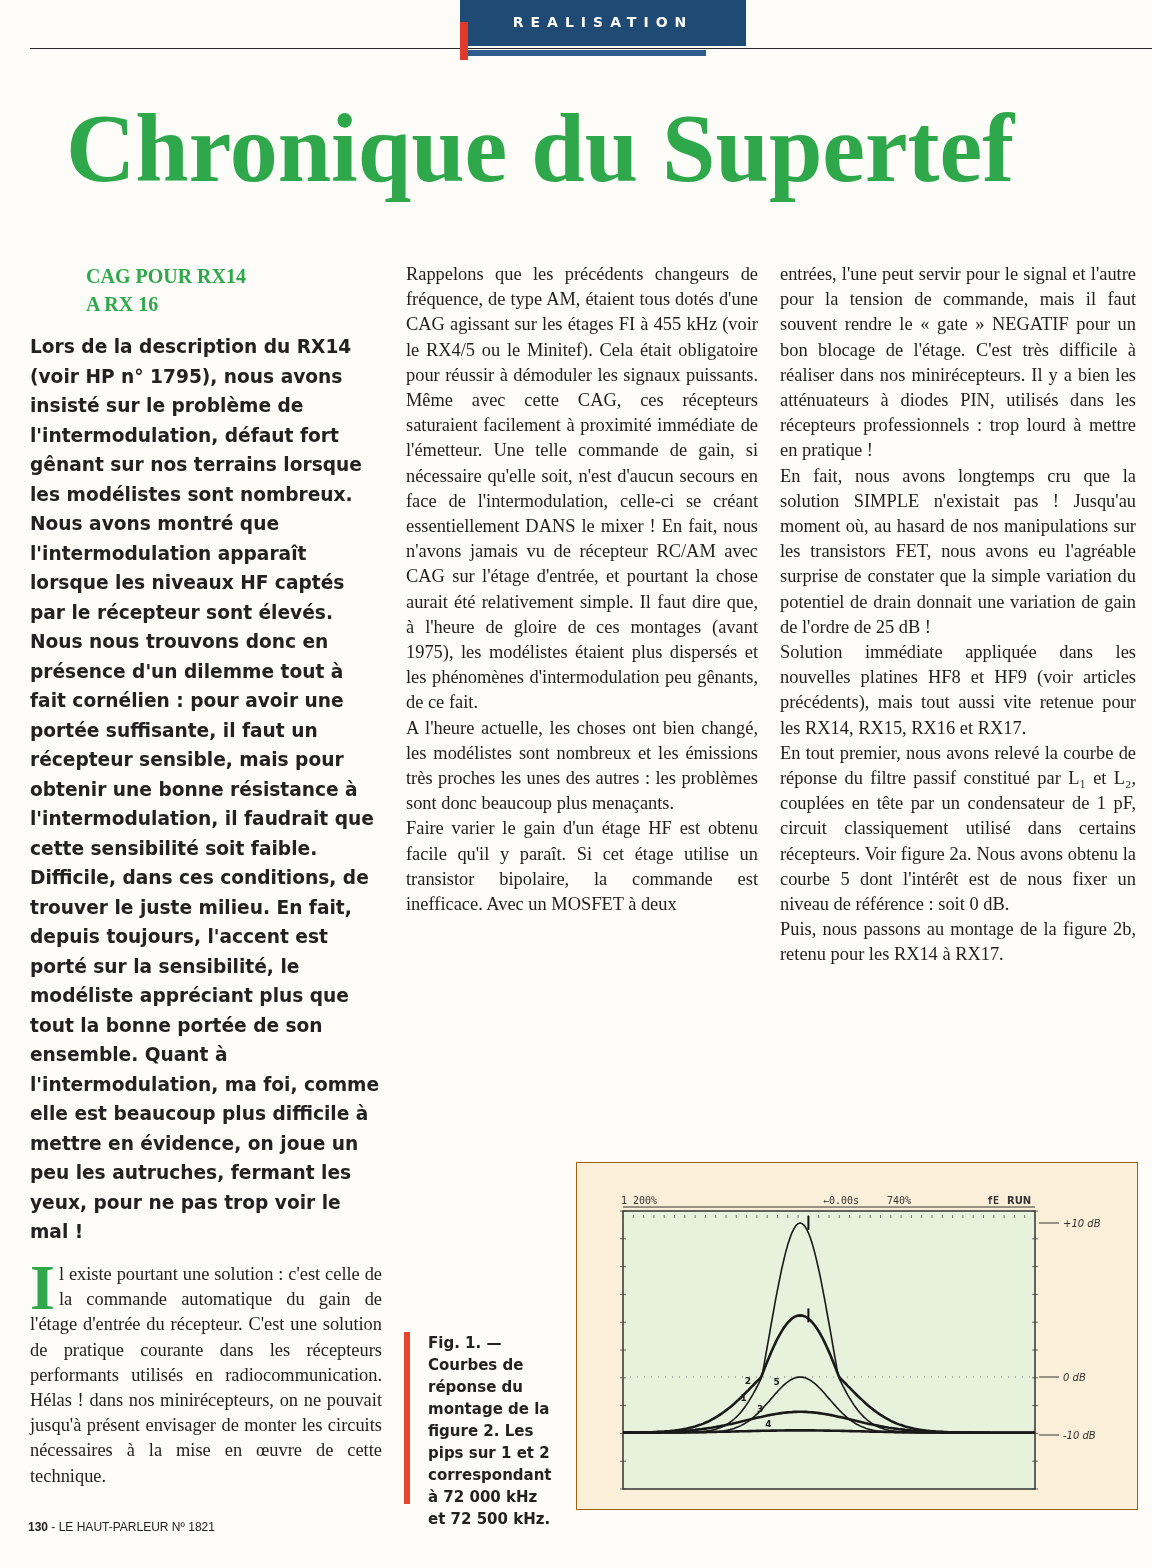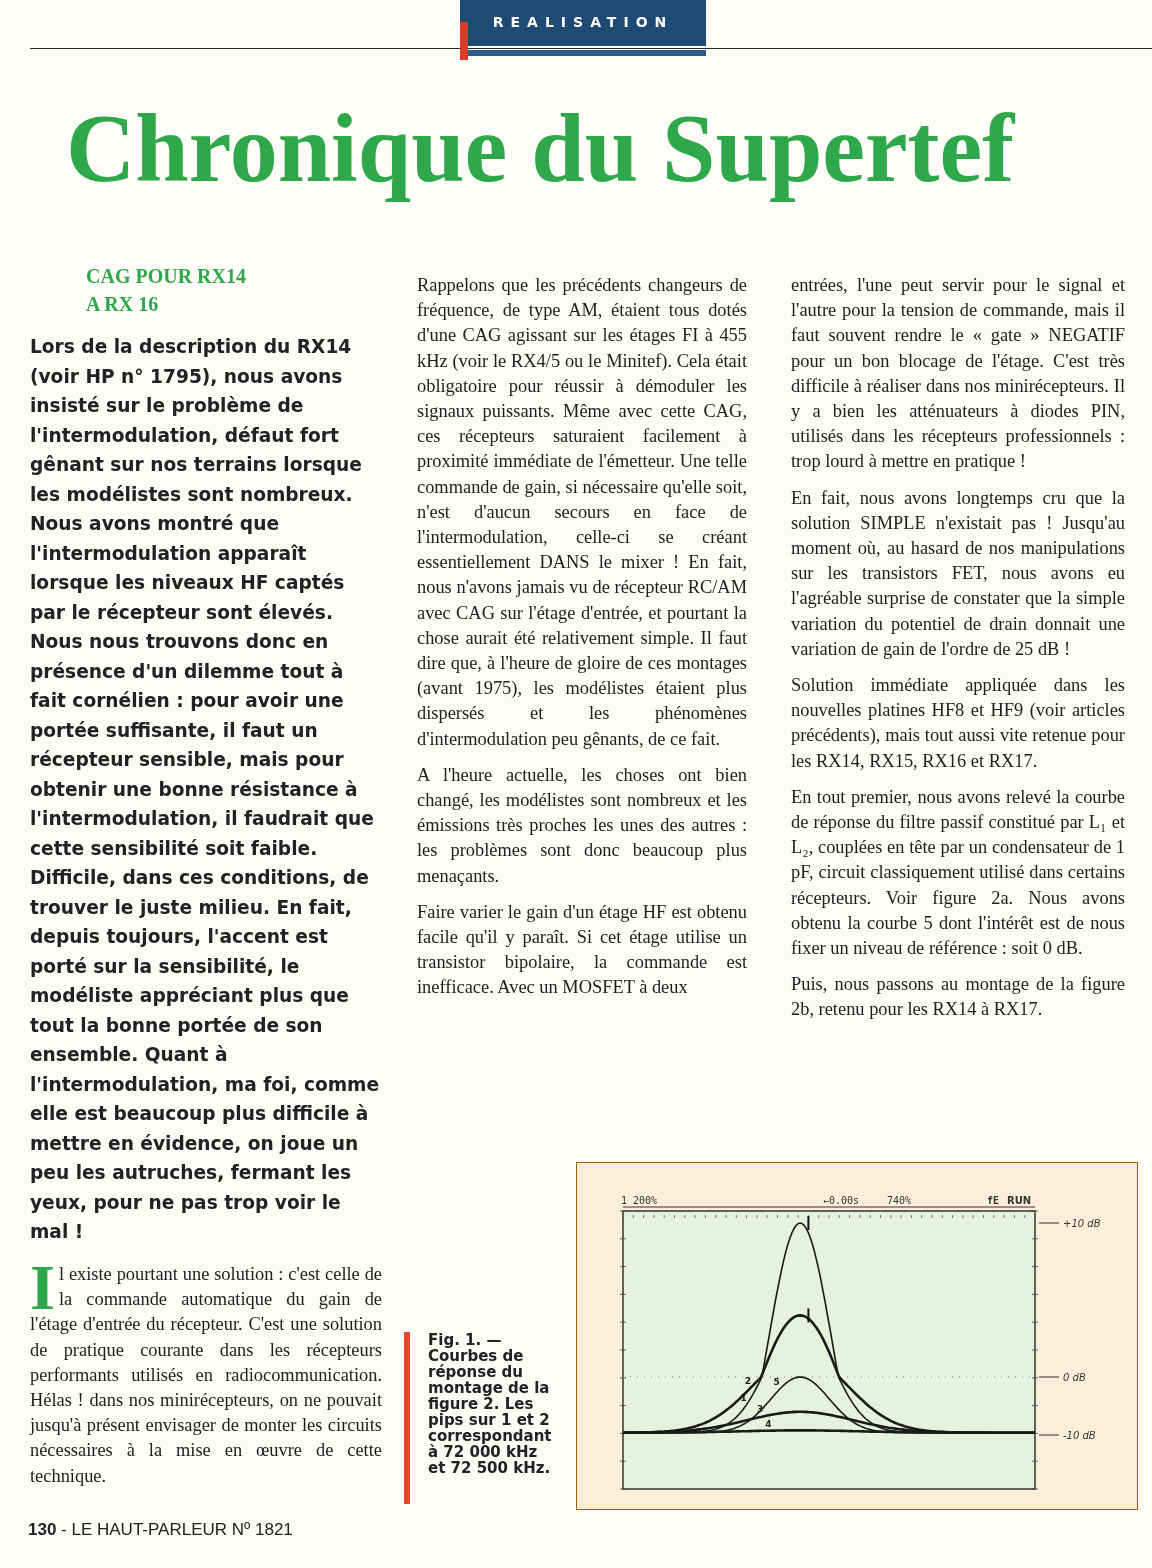--- a/index.html
+++ b/index.html
@@ -1,34 +1,34 @@
 <!DOCTYPE html>
 <html><head>
 <meta charset="utf-8">
 <style>
   html, body { margin:0; padding:0; }
   body { width:1152px; height:1568px; background:#fdfcf8; position:relative; overflow:hidden; font-family:"Liberation Serif", serif; color:#1e1e1e; }
   .rule-top { position:absolute; left:30px; right:0; top:48px; height:1px; background:#2a2a2a; }
-  .section-tab { position:absolute; left:460px; top:0; width:246px; height:46px; background:#1f4a73; }
+  .section-tab { position:absolute; left:460px; top:0; width:246px; height:46px; background:#1f4a73;padding-left:40px; }
   .section-tab .label { position:absolute; left:0; right:0; top:14px; text-align:center; color:#ffffff; font-family:"DejaVu Sans", sans-serif; font-weight:bold; font-size:14px; letter-spacing:7px; }
   .section-tab .red { position:absolute; left:0; top:22px; width:8px; height:38px; background:#e03a2a; }
   .section-tab .blue-strip { position:absolute; left:8px; top:50px; width:238px; height:6px; background:#2d5c8c; }
   .title { position:absolute; left:66px; top:92px; font-family:"Liberation Serif", serif; font-weight:bold; font-size:98px; color:#2ea84a; letter-spacing:0px; white-space:nowrap; transform:scaleX(0.98); transform-origin:left; }
   .subhead { position:absolute; left:86px; top:262px; font-family:"Liberation Serif", serif; font-weight:bold; font-size:20px; line-height:28px; color:#2ea84a; }
   .lead { position:absolute; left:30px; top:332px; width:350px; font-family:"DejaVu Sans", sans-serif; font-weight:bold; font-size:18.6px; line-height:29.5px; color:#222; }
   .lead p { margin:0; }
   .col { position:absolute; font-family:"Liberation Serif", serif; font-size:18.4px; line-height:25.2px; text-align:justify; color:#1e1e1e; }
-  .col p { margin:11px; }
+  .col p { margin:0; }
   .col1 { left:406px; top:262px; width:352px; }
   .col2 { left:780px; top:262px; width:356px; }
   .intro { position:absolute; left:30px; top:1262px; width:352px; font-family:"Liberation Serif", serif; font-size:18.4px; line-height:25.2px; text-align:justify; }
   .dropcap { float:left; font-family:"Liberation Serif", serif; font-weight:bold; color:#2ea84a; font-size:64px; line-height:48px; margin:2px 4px 0 0; }
   .caption-bar { position:absolute; left:404px; top:1332px; width:6px; height:172px; background:#e8452e; }
-  .caption { position:absolute; left:428px; top:1332px; width:130px; font-family:"DejaVu Sans", sans-serif; font-weight:bold; font-size:15px; line-height:16px; color:#222; }
-  .footer { position:absolute; left:28px; top:1520px; font-family:"Liberation Sans", sans-serif; font-size:17px; color:#222; }
+  .caption { position:absolute; left:428px; top:1332px; width:130px; font-family:"DejaVu Sans", sans-serif; font-weight:bold; font-size:15px; line-height:22px; color:#222; }
+  .footer { position:absolute; left:28px; top:1520px; font-family:"Liberation Sans", sans-serif; font-size:12px; color:#222; }
   .footer b { font-weight:bold; }
   .figure { position:absolute; left:576px; top:1162px; width:560px; height:346px; background:#fbefd9; border:1px solid #a16207; }
   .figure svg { position:absolute; left:0; top:0; }
 </style>
 </head>
 <body>
 
 <div class="rule-top"></div>
 <div class="section-tab">
   <div class="red"></div>

